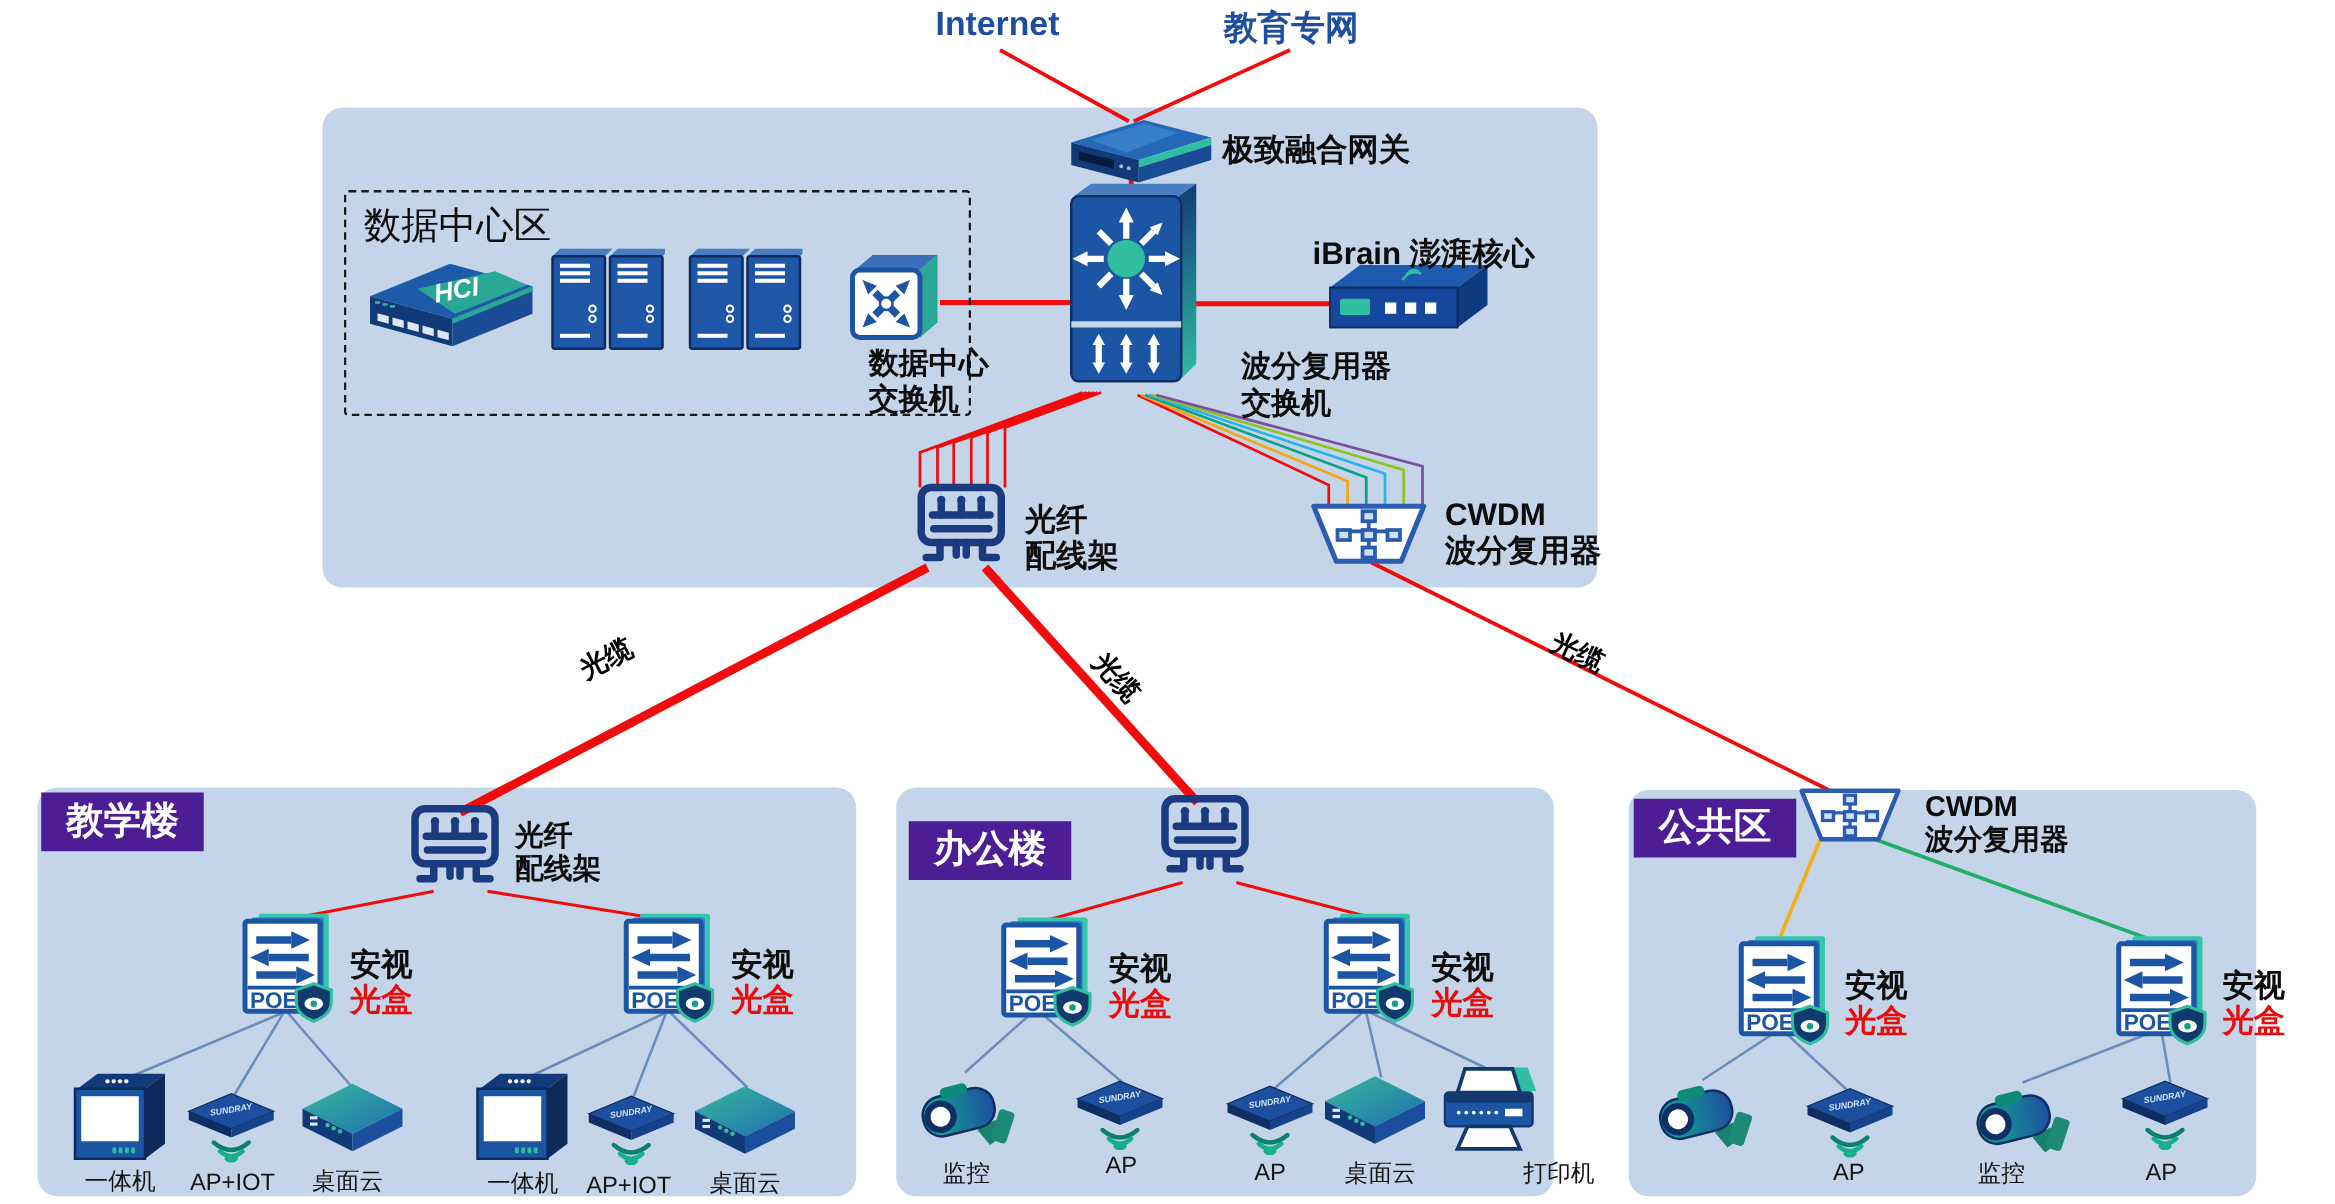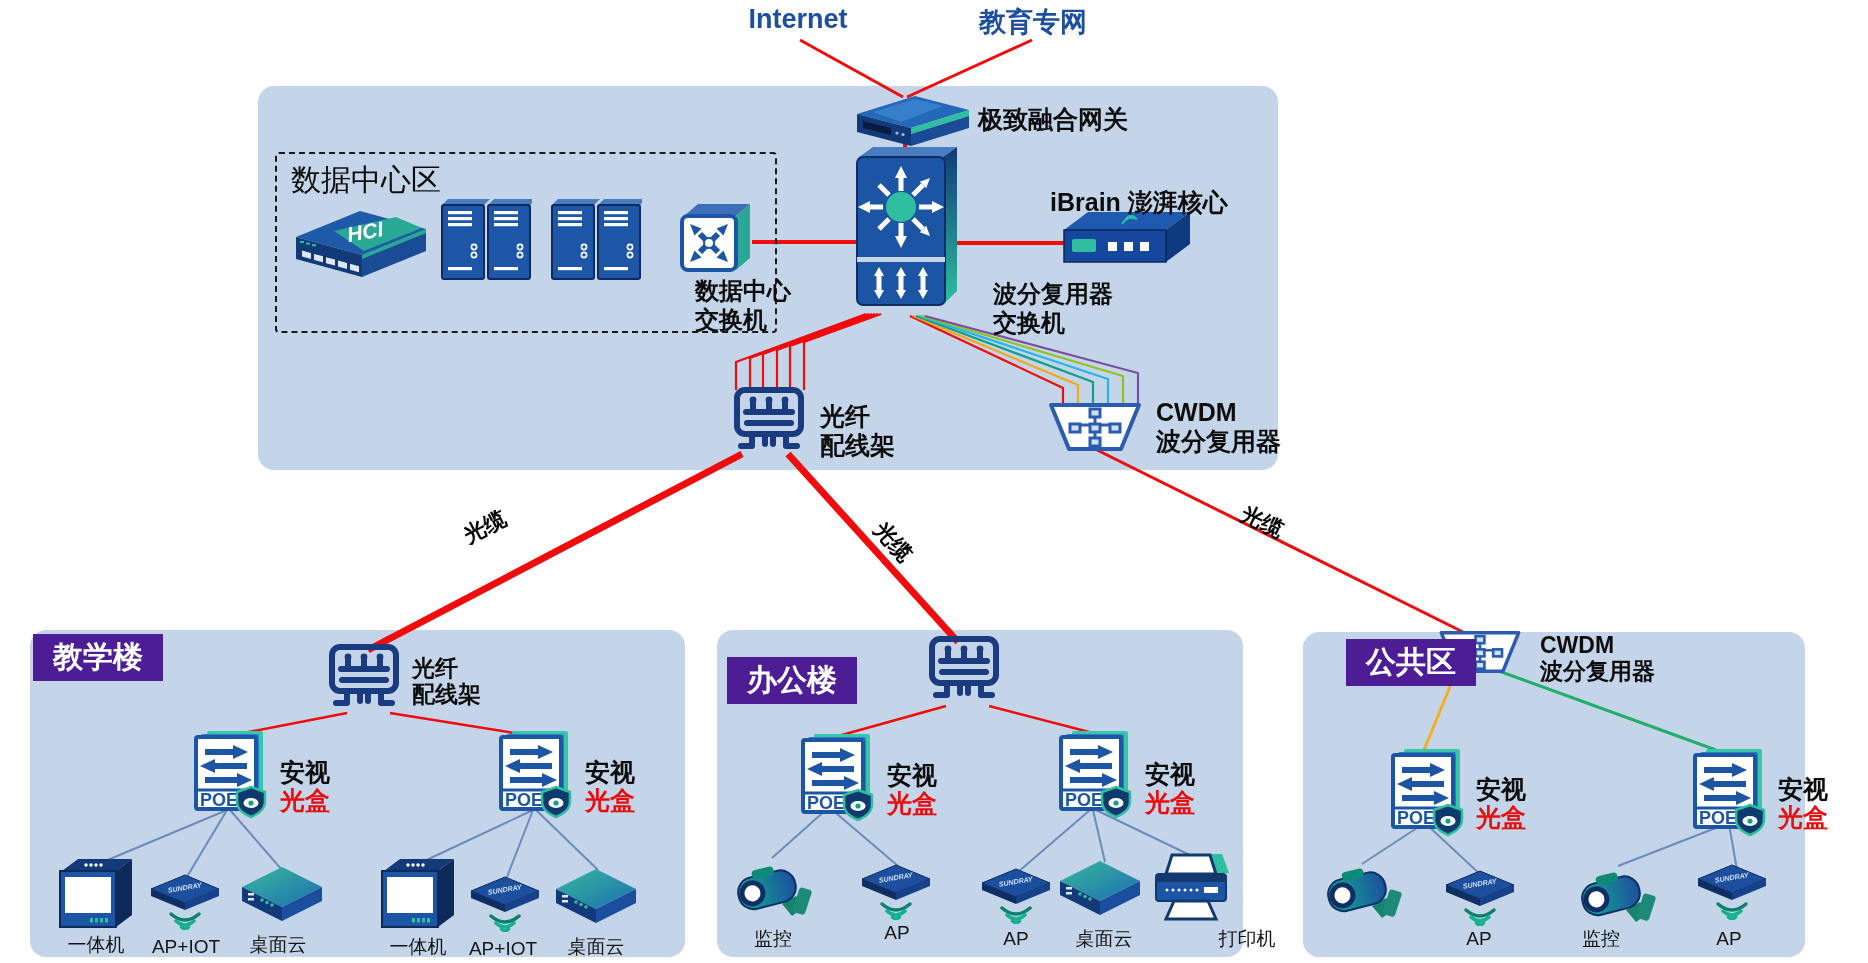--- a/index.html
+++ b/index.html
@@ -360,21 +360,21 @@
     <div>CWDM</div>
     <div>波分复用器</div>
   </div>
 
   <div class="cable-lbl" style="left:485px;top:527px;transform:translate(-50%,-50%) rotate(-27deg);">光缆</div>
   <div class="cable-lbl" style="left:893px;top:542px;transform:translate(-50%,-50%) rotate(48deg);">光缆</div>
   <div class="cable-lbl" style="left:1262px;top:522px;transform:translate(-50%,-50%) rotate(26deg);">光缆</div>
 
   <div class="badge" style="left:33px;top:634px;">教学楼</div>
   <div class="badge" style="left:727px;top:657px;">办公楼</div>
-  <div class="badge" style="left:1307px;top:639px;margin-left:39px;">公共区</div>
+  <div class="badge" style="left:1307px;top:639px;">公共区</div>
 
   <svg class="abs" style="left:325px;top:643px;" width="78" height="72">
       <use href="#sym-pp"></use>
     </svg>
   <div class="lbl two23" style="left:412px;top:655px;">
     <div>光纤</div>
     <div>配线架</div>
   </div>
 
   <svg class="abs" style="left:193px;top:730px;" width="76" height="90">

